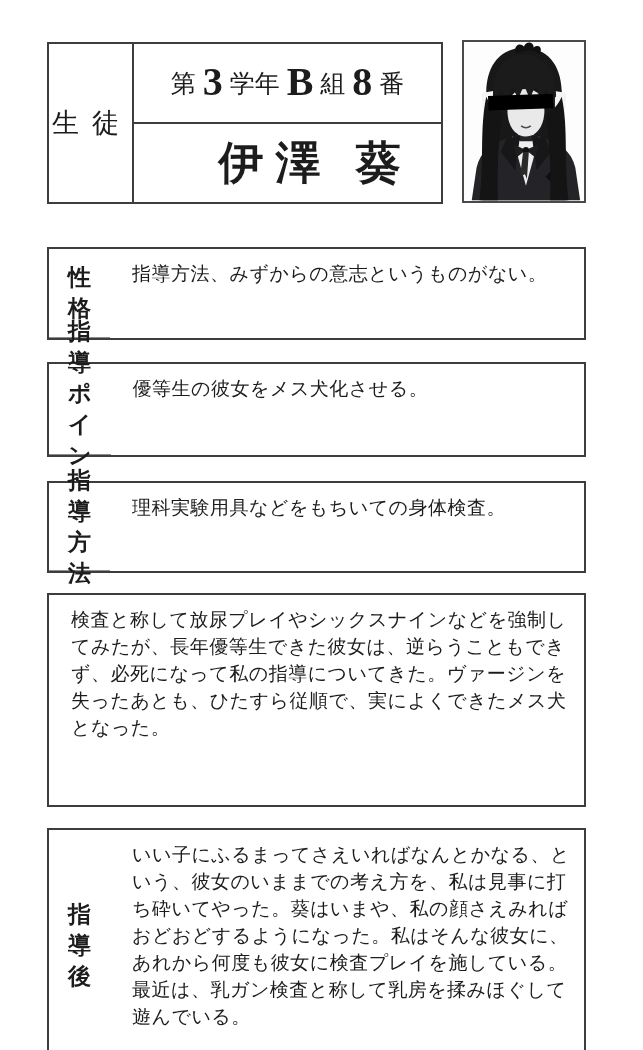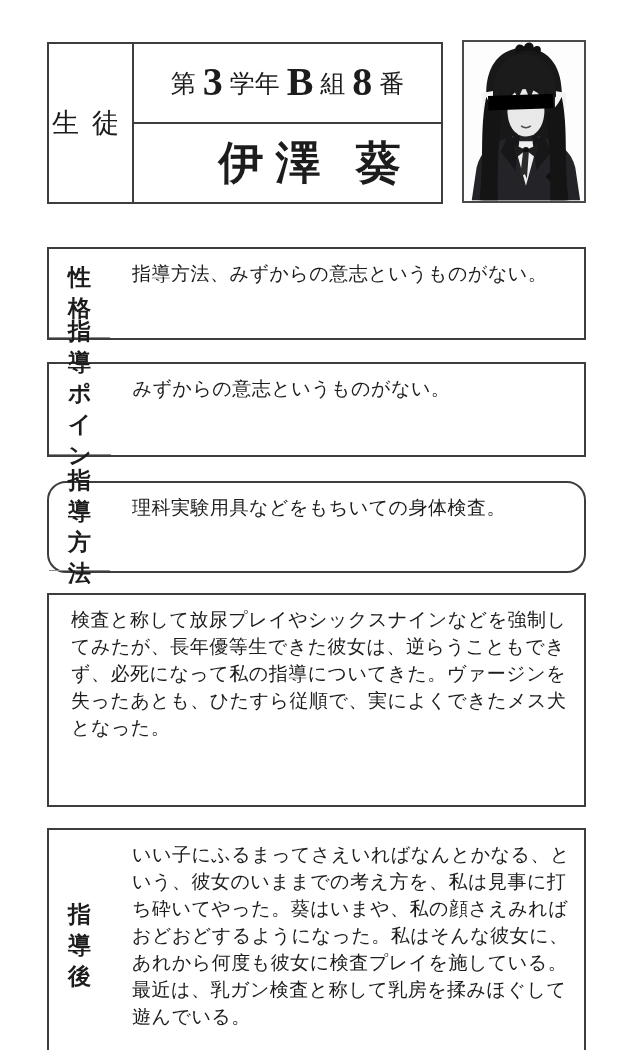--- a/index.html
+++ b/index.html
@@ -32,21 +32,21 @@
   }
 
   
   .portrait-box{left:462px;top:40px;width:124px;height:163px;border:2px solid #4a4a4a;overflow:hidden;}
   .portrait-box svg{display:block;}
 
   
   .section{left:47px;width:539px;display:flex;flex-direction:row;margin-top:20px;}
   .sec-1{top:227px;height:93px;}
   .sec-2{top:342px;height:95px;}
-  .sec-3{top:461px;height:92px;border-radius:19px;}
+  .sec-3{top:461px;height:92px;}
   .sec-4{top:573px;height:214px;}
   .sec-5{top:808px;height:235px;font-family:Liberation Serif, serif;}
   .section-title{
     flex:0 0 37px;border-bottom:1px solid #8d8d8d;
     display:flex;align-items:center;justify-content:center;
     font-size:23px;font-weight:bold;letter-spacing:19px;padding-left:19px;
   }
   .section-body{
     flex:1;padding:11px 14px 0 22px;
     font-size:19px;line-height:27px;letter-spacing:0.5px;
@@ -112,21 +112,21 @@
   </svg>
 </div>
 
 <div class="frame section sec-1">
   <div class="section-title">性格</div>
   <div class="section-body">指導方法、みずからの意志というものがない。</div>
 </div>
 
 <div class="frame section sec-2">
   <div class="section-title">指導ポイント</div>
-  <div class="section-body">みずからの意志というものがない。</div>
+  <div class="section-body">優等生の彼女をメス犬化させる。</div>
 </div>
 
 <div class="frame section sec-3">
   <div class="section-title">指導方法</div>
   <div class="section-body">理科実験用具などをもちいての身体検査。</div>
 </div>
 
 <div class="frame section sec-4">
   <div class="section-body">検査と称して放尿プレイやシックスナインなどを強制してみたが、長年優等生できた彼女は、逆らうこともできず、必死になって私の指導についてきた。ヴァージンを失ったあとも、ひたすら従順で、実によくできたメス犬となった。</div>
 </div>

